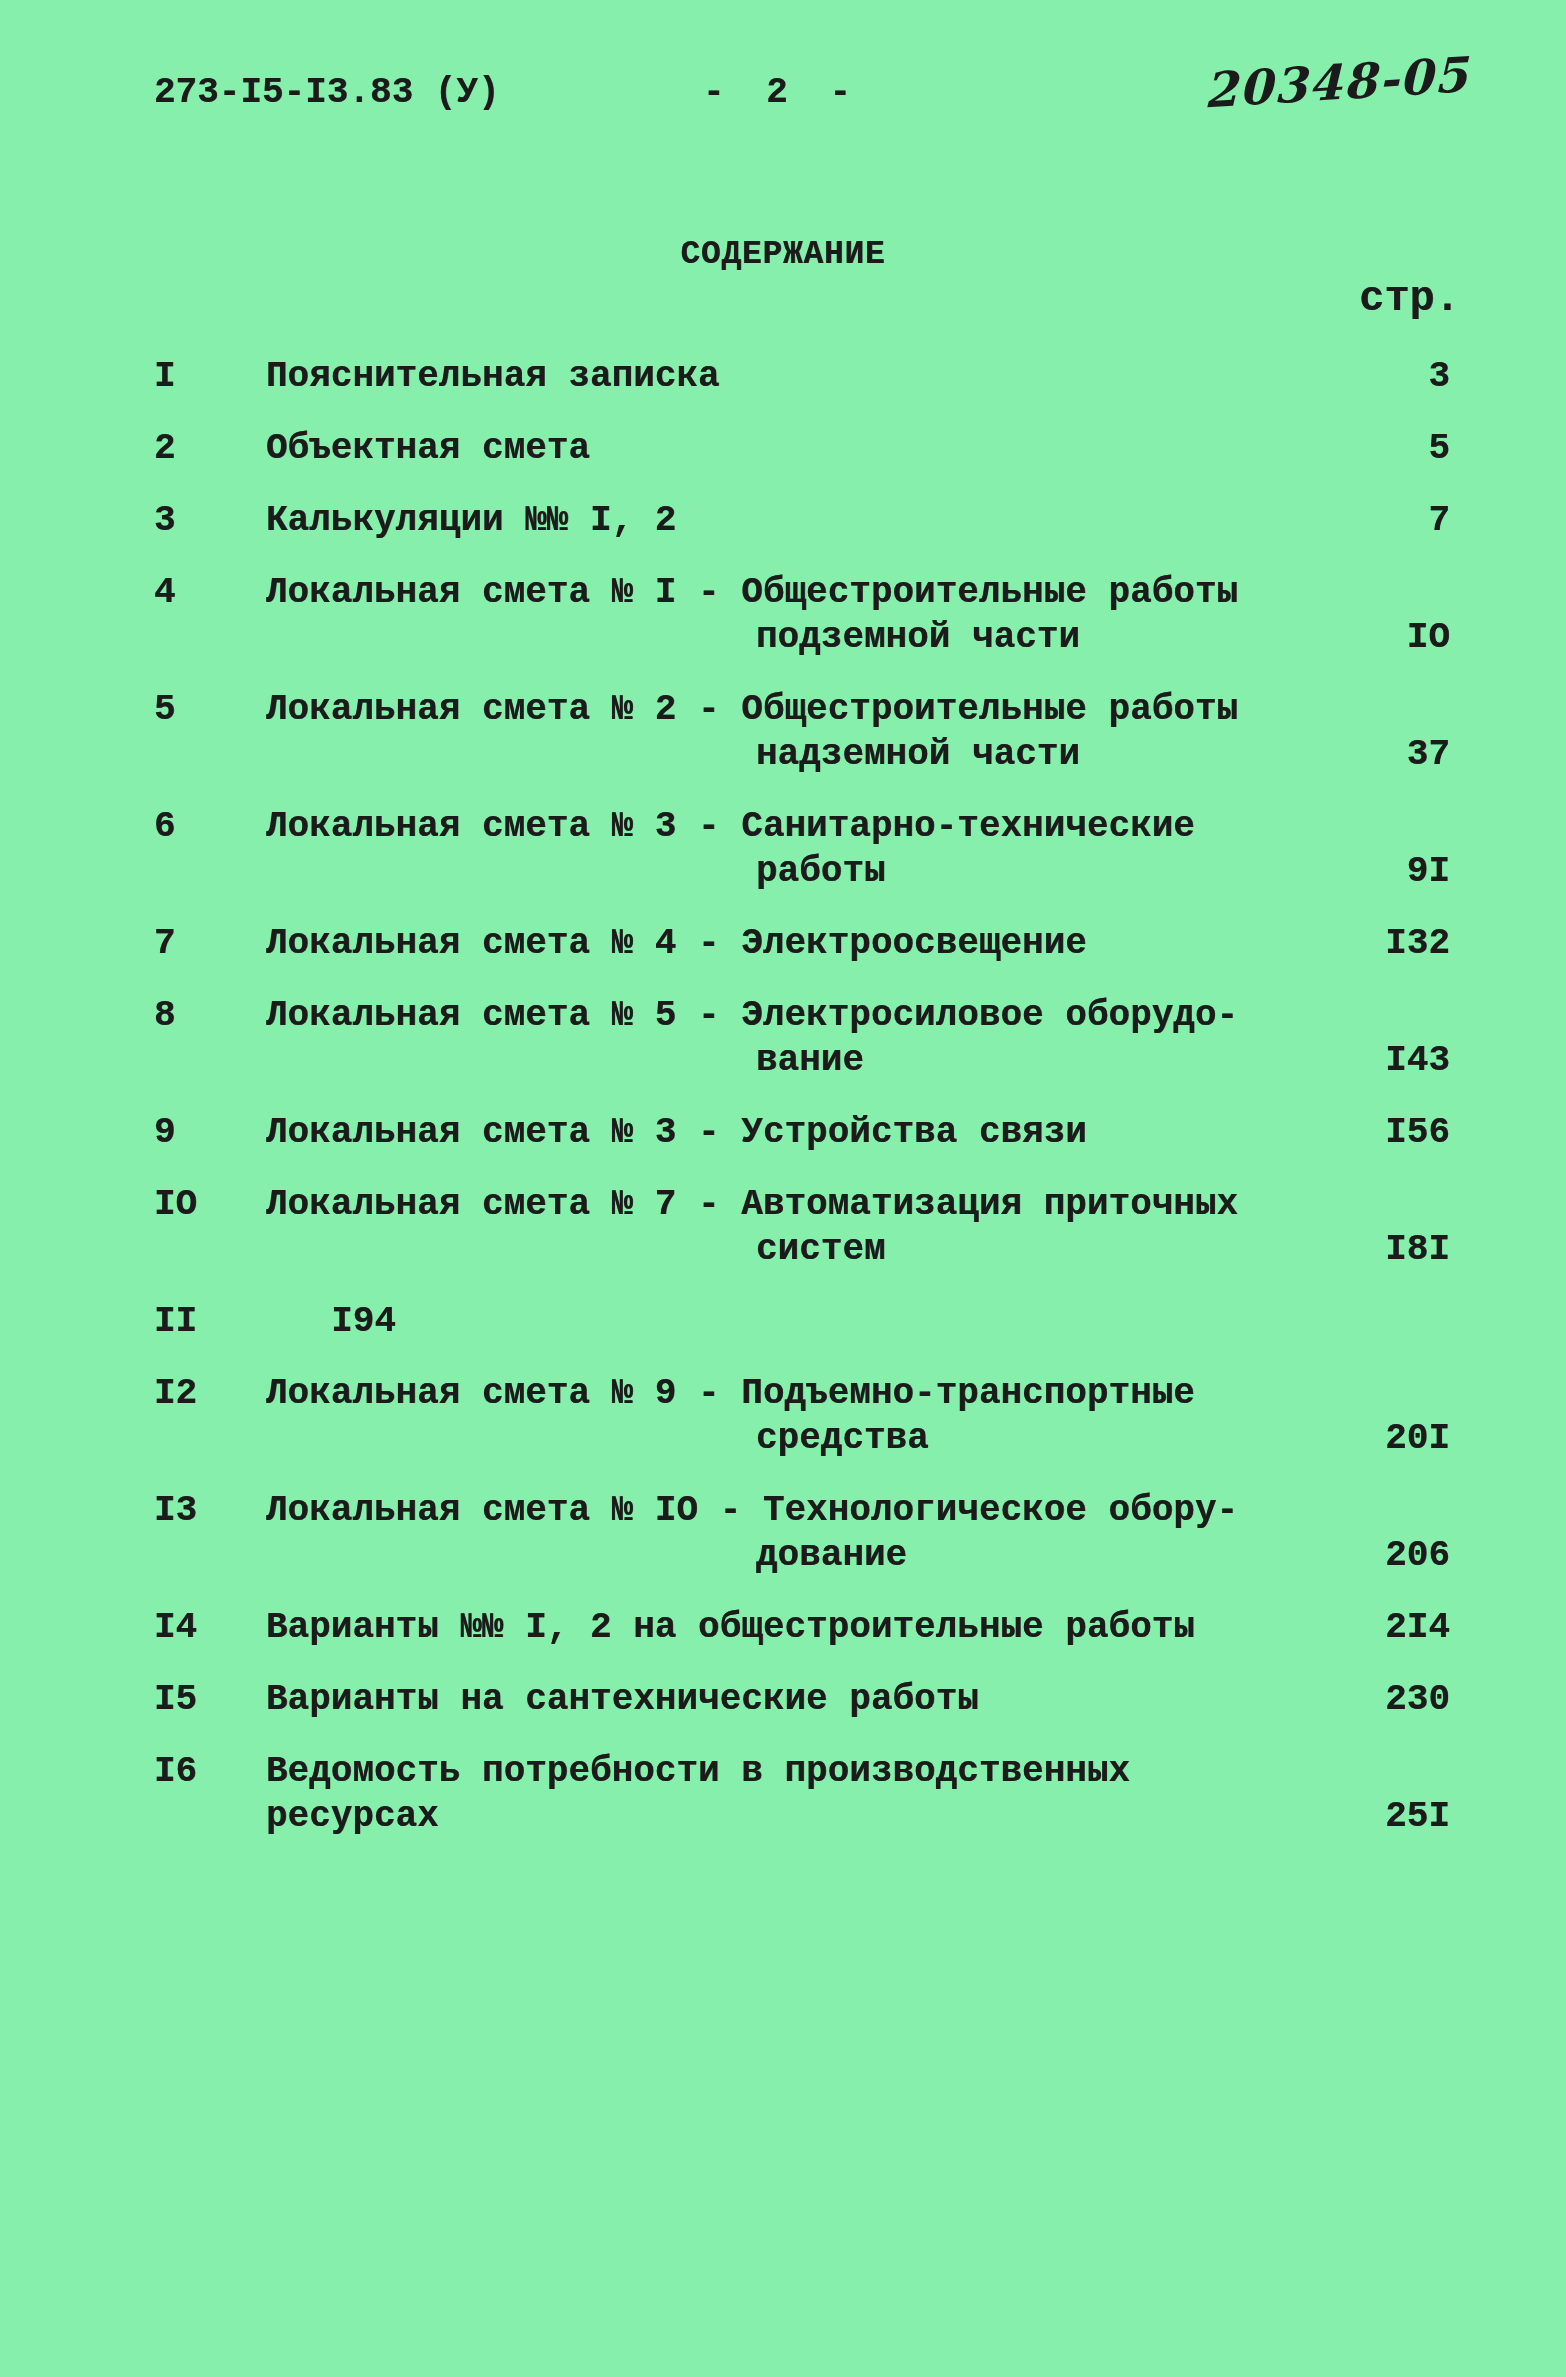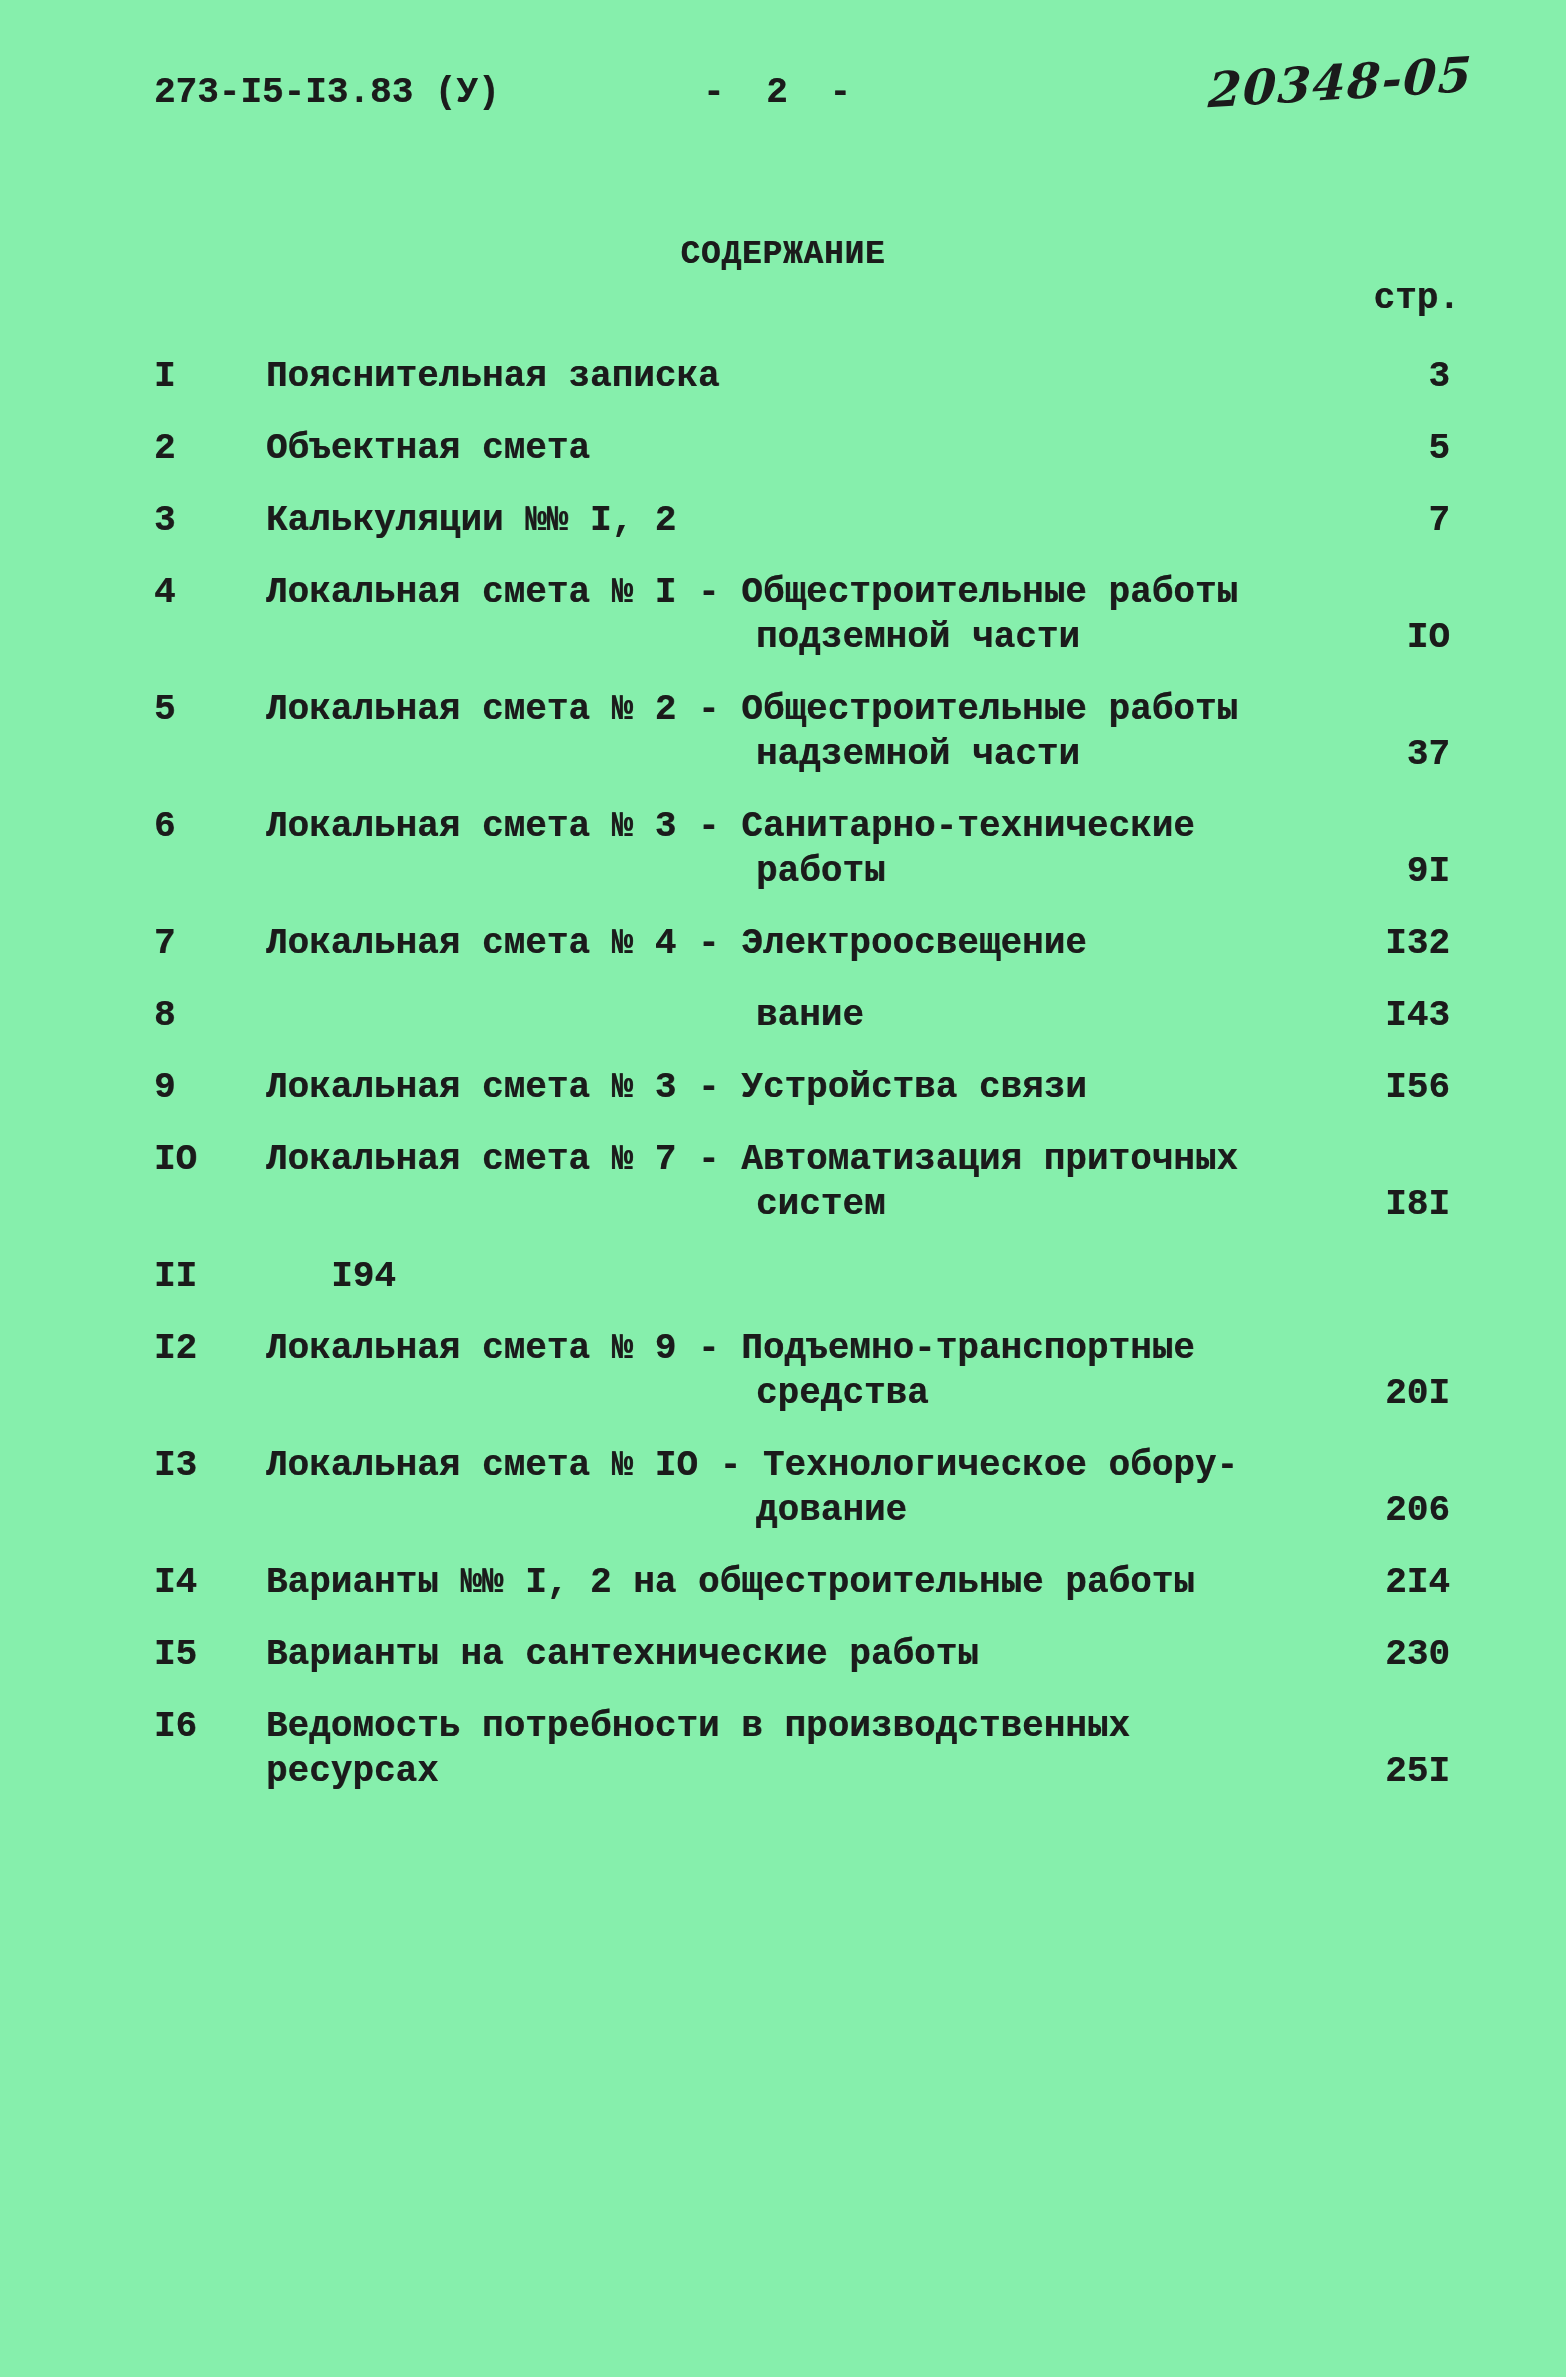--- a/index.html
+++ b/index.html
@@ -61,21 +61,21 @@
     top: 233px;
     text-align: center;
     font-size: 33px;
     line-height: 43px;
     letter-spacing: 0.7px;
   }
   .col-page-label {
     position: absolute;
     right: 106px;
     top: 278px;
-    font-size: 36px;
+    font-size: 42px;
     line-height: 42px;
   }
 
   .toc {
     position: absolute;
     top: 354px;
     left: 154px;
     right: 116px;
   }
   .toc-row {
@@ -177,20 +177,21 @@
       <div class="toc-text">
         <div class="toc-line typed">Локальная смета № 4 - Электроосвещение</div>
 
       </div>
       <div class="toc-page typed">I32</div>
     </div>
 
     <div class="toc-row">
       <div class="toc-num typed">8</div>
       <div class="toc-text">
+        <div class="toc-line typed">Локальная смета № 5 - Электросиловое оборудо-</div>
         <div class="toc-line typed indent">вание</div>
       </div>
       <div class="toc-page typed">I43</div>
     </div>
 
     <div class="toc-row">
       <div class="toc-num typed">9</div>
       <div class="toc-text">
         <div class="toc-line typed">Локальная смета № 3 - Устройства связи</div>
 

